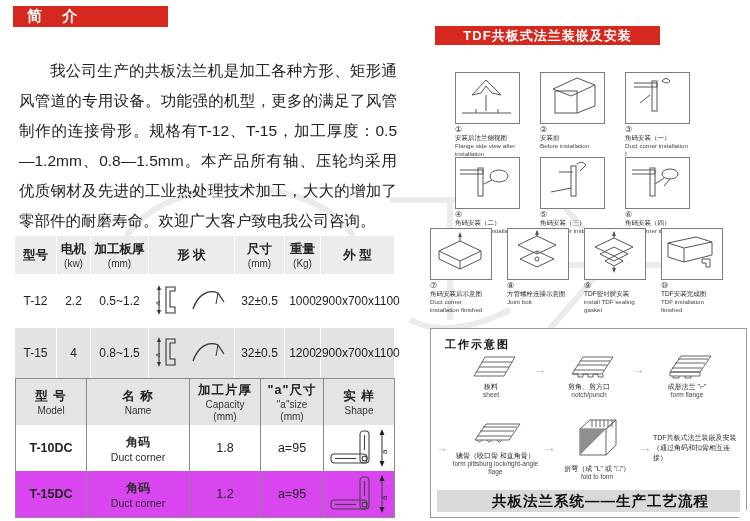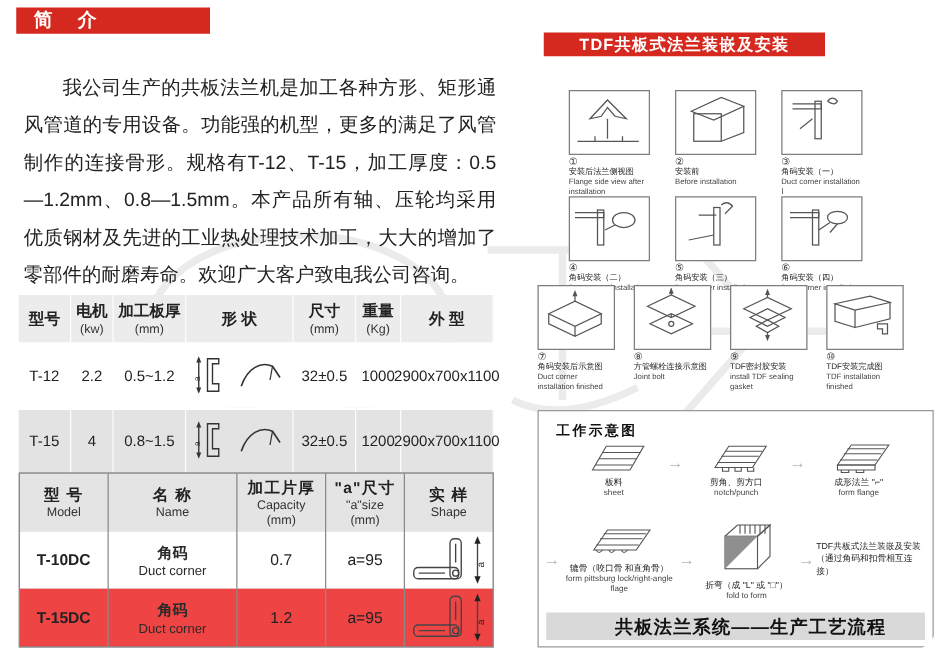--- a/index.html
+++ b/index.html
@@ -26,21 +26,21 @@
   .spec .l1{font-weight:bold;font-size:12.5px;color:#222;}
   .spec .l2{font-size:10px;color:#333;}
   .spec .val{font-size:12px;color:#222;white-space:nowrap;}
   .rowgap{height:2px;background:#fff;}
   
   .corner{position:absolute;left:15px;top:378px;width:378px;border:1px solid #8a8a8a;background:#8a8a8a;font-size:12px;}
   .corner .grid{display:grid;grid-template-columns:70px 102px 70px 62px 70px;gap:1px;}
   .corner .cell{display:flex;flex-direction:column;align-items:center;justify-content:center;padding:2px 1px;}
   .corner .hrow .cell{background:#e4e4e4;height:42px;}
   .corner .r0 .cell{background:#ffffff;height:42px;}
-  .corner .r1 .cell{background:#ef4444;height:42px;}
+  .corner .r1 .cell{background:#d946ef;height:42px;}
   .corner .l1{font-weight:bold;font-size:12.5px;color:#222;letter-spacing:1px;}
   .corner .l2,.corner .l3{font-size:10px;color:#333;line-height:12px;}
   .corner .val{font-size:12.5px;color:#222;}
   .corner .zh{font-size:12px;font-weight:bold;}
   .corner .en{font-size:10.5px;}
   
   .steps-row{position:absolute;display:flex;}
   .row1{left:455px;top:72px;gap:22px;}
   .row2{left:455px;top:157px;gap:22px;}
   .row3{left:430px;top:228px;gap:17px;}
@@ -216,21 +216,21 @@
     </div>
     <div class="grid r0">
       <div class="cell">
           <span class="val" style="font-weight:bold">T-10DC</span>
         </div>
       <div class="cell">
           <span class="zh">角码</span>
           <span class="en">Duct corner</span>
         </div>
       <div class="cell">
-          <span class="val">0.7</span>
+          <span class="val">1.8</span>
         </div>
       <div class="cell">
           <span class="val">a=95</span>
         </div>
       <div class="cell">
         <svg width="66" height="40" viewBox="0 0 66 40">
           <g fill="none" stroke="#444" stroke-width="1.1">
             <rect x="5" y="26" width="36" height="9" rx="3.5"></rect>
             <rect x="34" y="3" width="9" height="32" rx="3.5"></rect>
             <line x1="9" y1="30.5" x2="30" y2="30.5"></line>

